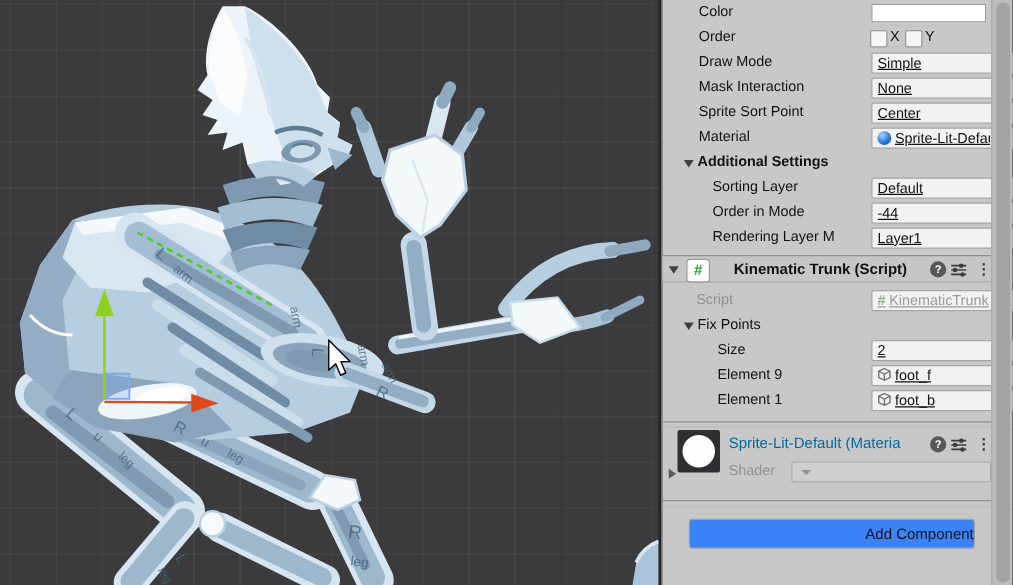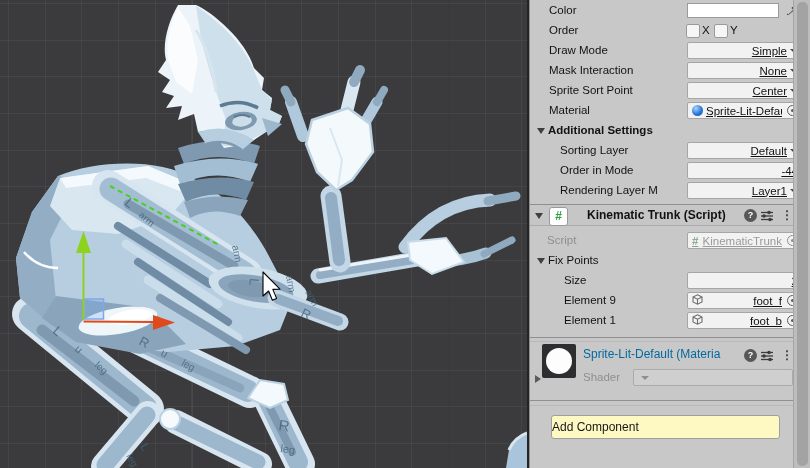--- a/index.html
+++ b/index.html
@@ -13,21 +13,21 @@
       repeating-linear-gradient(to bottom, rgba(255,255,255,0.05) 0 1px, transparent 1px 36.66px);
     background-position:8px 3px,8px 3px;}
   .scene svg{position:absolute;left:0;top:0;}
 
   
   .splitter{position:absolute;left:527px;top:0;width:3px;height:468px;background:#242424;border-right:1px solid #8f8f8f;box-sizing:border-box;}
 
   
   .inspector{position:absolute;left:530px;top:0;width:280px;height:468px;background:#c8c8c8;
              font-size:11.5px;color:#121212;}
-  .row{position:absolute;left:2px;width:263px;height:20px;text-align:right;}
+  .row{position:absolute;left:12px;width:263px;height:20px;}
   .lbl{position:absolute;left:17px;top:3px;white-space:nowrap;}
   .lbl.sub{left:28px;}
   .lbl.sub2{left:32px;}
   .lbl.gray{color:#8f8f8f;left:15px;}
   .fld{position:absolute;left:155px;top:1px;width:106px;height:15px;background:#f2f2f2;
        border:1px solid #a6a6a6;border-radius:2px;display:flex;align-items:center;
        padding:0 4px;box-sizing:content-box;overflow:hidden;text-decoration:underline;}
   .fld .val{flex:1;white-space:nowrap;overflow:hidden;}
   .caret{width:0;height:0;border-left:4px solid transparent;border-right:4px solid transparent;border-top:4.5px solid #4a4a4a;margin-left:3px;flex:0 0 auto;}
   .fold{position:absolute;left:5px;top:7px;width:0;height:0;border-left:4.5px solid transparent;border-right:4.5px solid transparent;border-top:6px solid #3f3f3f;}
@@ -60,21 +60,21 @@
 
   
   .matthumb{position:absolute;left:12px;top:344px;width:34px;height:34px;background:#2e2e30;border-radius:2px;}
   .matthumb i{position:absolute;left:4px;top:4px;width:26px;height:26px;border-radius:50%;background:#fdfdfd;}
   .mat-title{position:absolute;left:53px;top:347px;color:#0369a1;font-size:12px;white-space:nowrap;width:158px;overflow:hidden;}
   .mat-shader-lbl{position:absolute;left:53px;top:371px;color:#8f8f8f;}
   .mat-shader{position:absolute;left:103px;top:369px;width:150px;height:15px;background:#cfcfcf;border:1px solid #ababab;border-radius:2px;display:flex;align-items:center;padding:0 4px;color:#8f8f8f;overflow:hidden;}
   .mat-expand{position:absolute;left:5px;top:375px;width:0;height:0;border-top:4.5px solid transparent;border-bottom:4.5px solid transparent;border-left:6px solid #5a5a5a;}
 
   
-  .addcomp{position:absolute;left:21px;top:415px;width:227px;height:22px;background:#fef9c3;border:1px solid #9f9f9f;border-radius:3px;text-align:left;line-height:22px;font-size:12px;color:#161616;}
+  .addcomp{position:absolute;left:21px;top:415px;width:227px;height:22px;background:#3b82f6;border:1px solid #9f9f9f;border-radius:3px;text-align:right;line-height:22px;font-size:12px;color:#161616;}
 
   
   .vscroll{position:absolute;left:263px;top:0;width:17px;height:468px;background:#bdbdbd;border-left:1px solid #a5a5a5;box-sizing:border-box;}
   .vscroll .thumb{position:absolute;left:3px;top:2px;width:11px;height:464px;background:#a3a3a3;border-radius:5px;}
 
   #bone-labels text{fill:#42647a;opacity:.78;font-family:"Liberation Sans",sans-serif;}
 </style>
 </head>
 <body>
 

